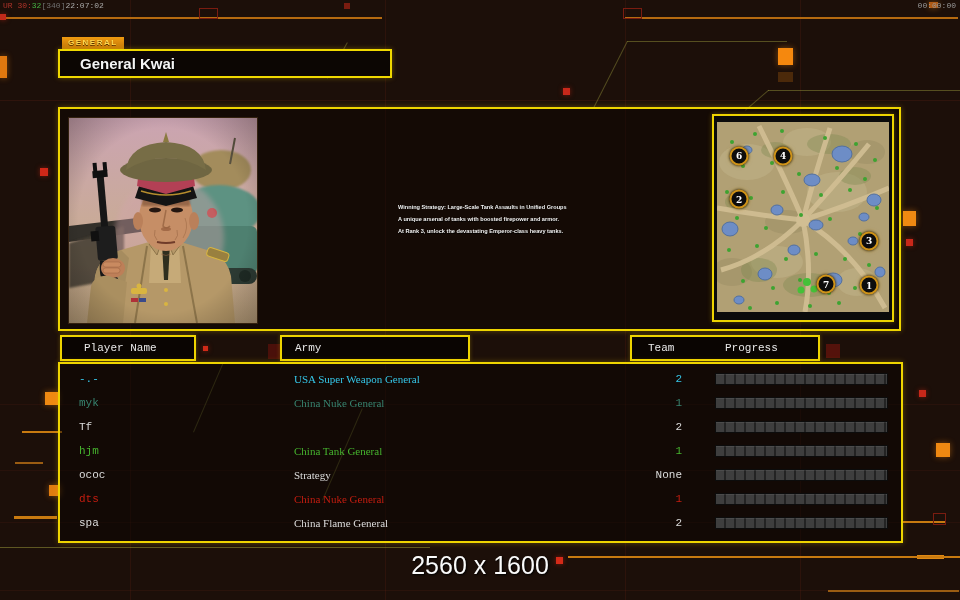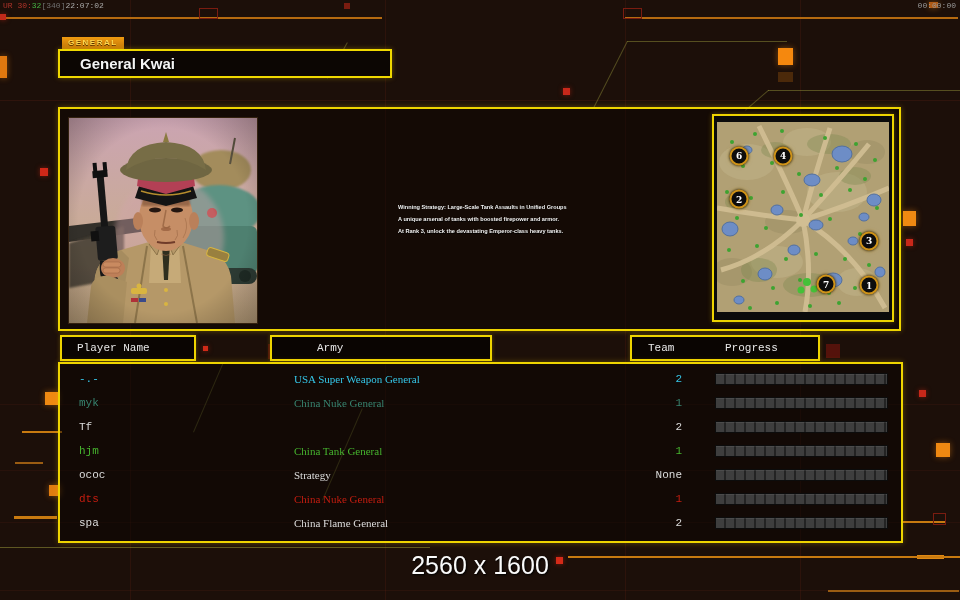--- a/index.html
+++ b/index.html
@@ -319,23 +319,23 @@
           <div class="marker" style="left: 38.4%; top: 17.7%;">4</div>
           <div class="marker" style="left: 12.8%; top: 40.6%;">2</div>
           <div class="marker" style="left: 88.4%; top: 62.5%;">3</div>
           <div class="marker" style="left: 63.4%; top: 85.4%;">7</div>
           <div class="marker" style="left: 88.4%; top: 85.9%;">1</div>
         </div>
     </div>
   </div>
 
   <div class="hdr" style="left:60px;width:132px;">
-    <span style="padding-left:15px;">Player Name</span>
-  </div>
-  <div class="hdr" style="left:270px;width:186px;padding-left:32px;">
+    <span style="padding-left:22px;">Player Name</span>
+  </div>
+  <div class="hdr" style="left:280px;width:186px;">
     <span style="padding-left:13px;">Army</span>
   </div>
   <div class="hdr" style="left:630px;width:186px;">
     <span style="padding-left:16px;">Team</span>
     <span style="padding-left:44px;">Progress</span>
   </div>
 
   <div class="table-box">
     <div class="rows" id="rows">
   <div class="row" style="color: rgb(53, 198, 232);">

